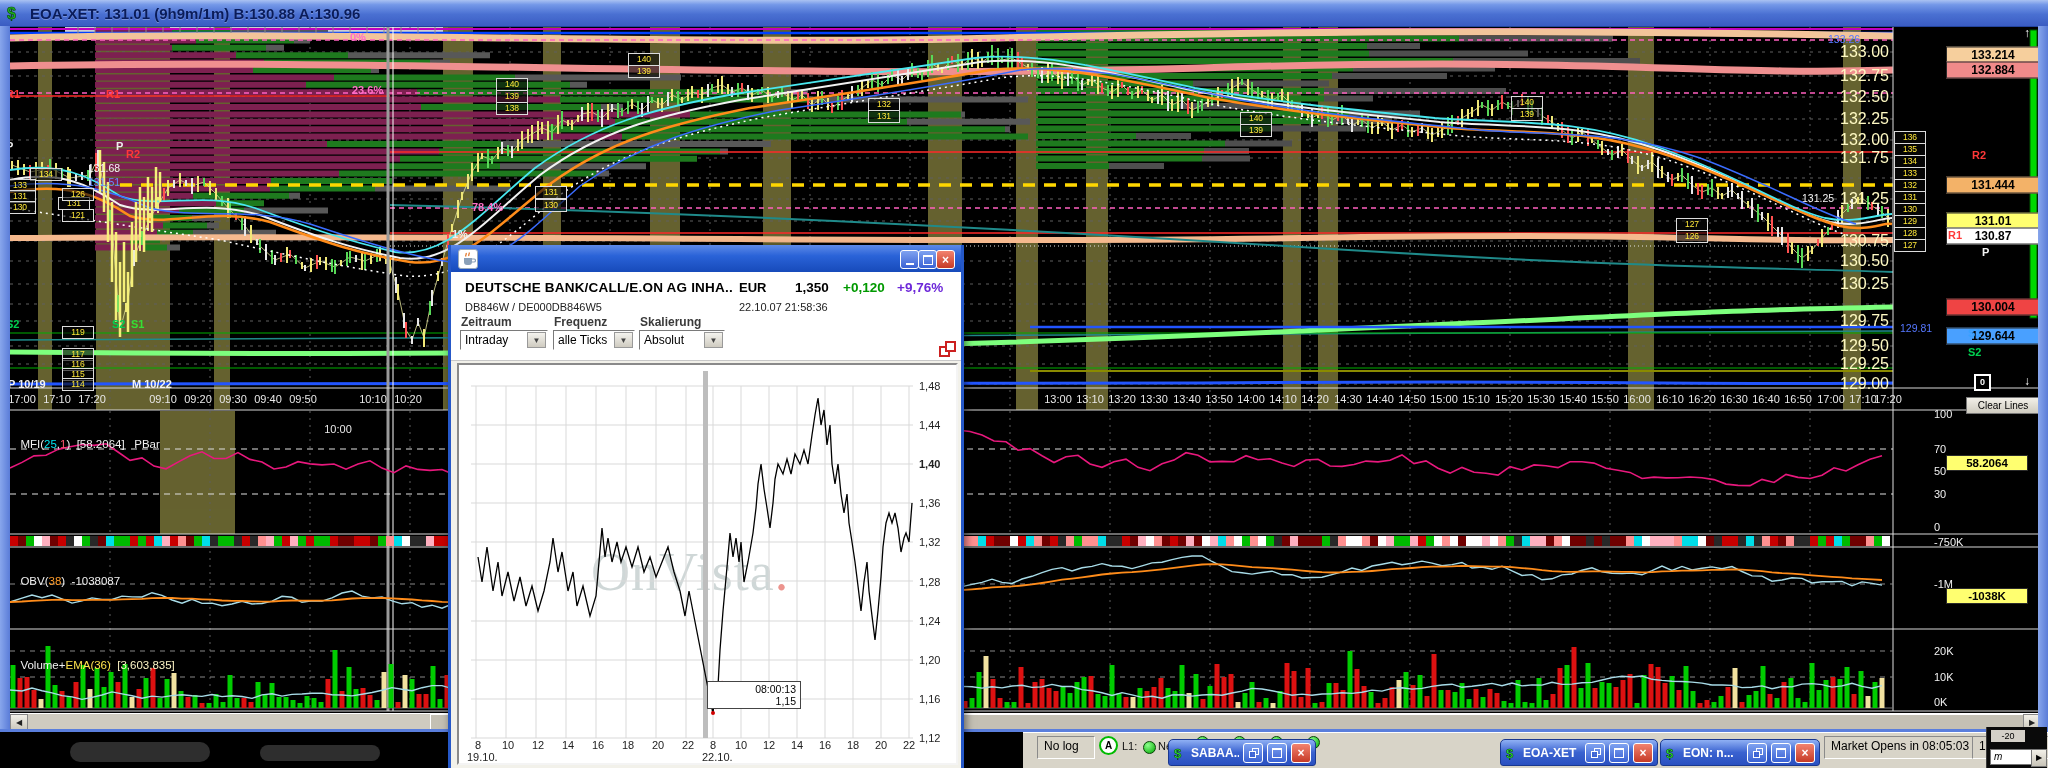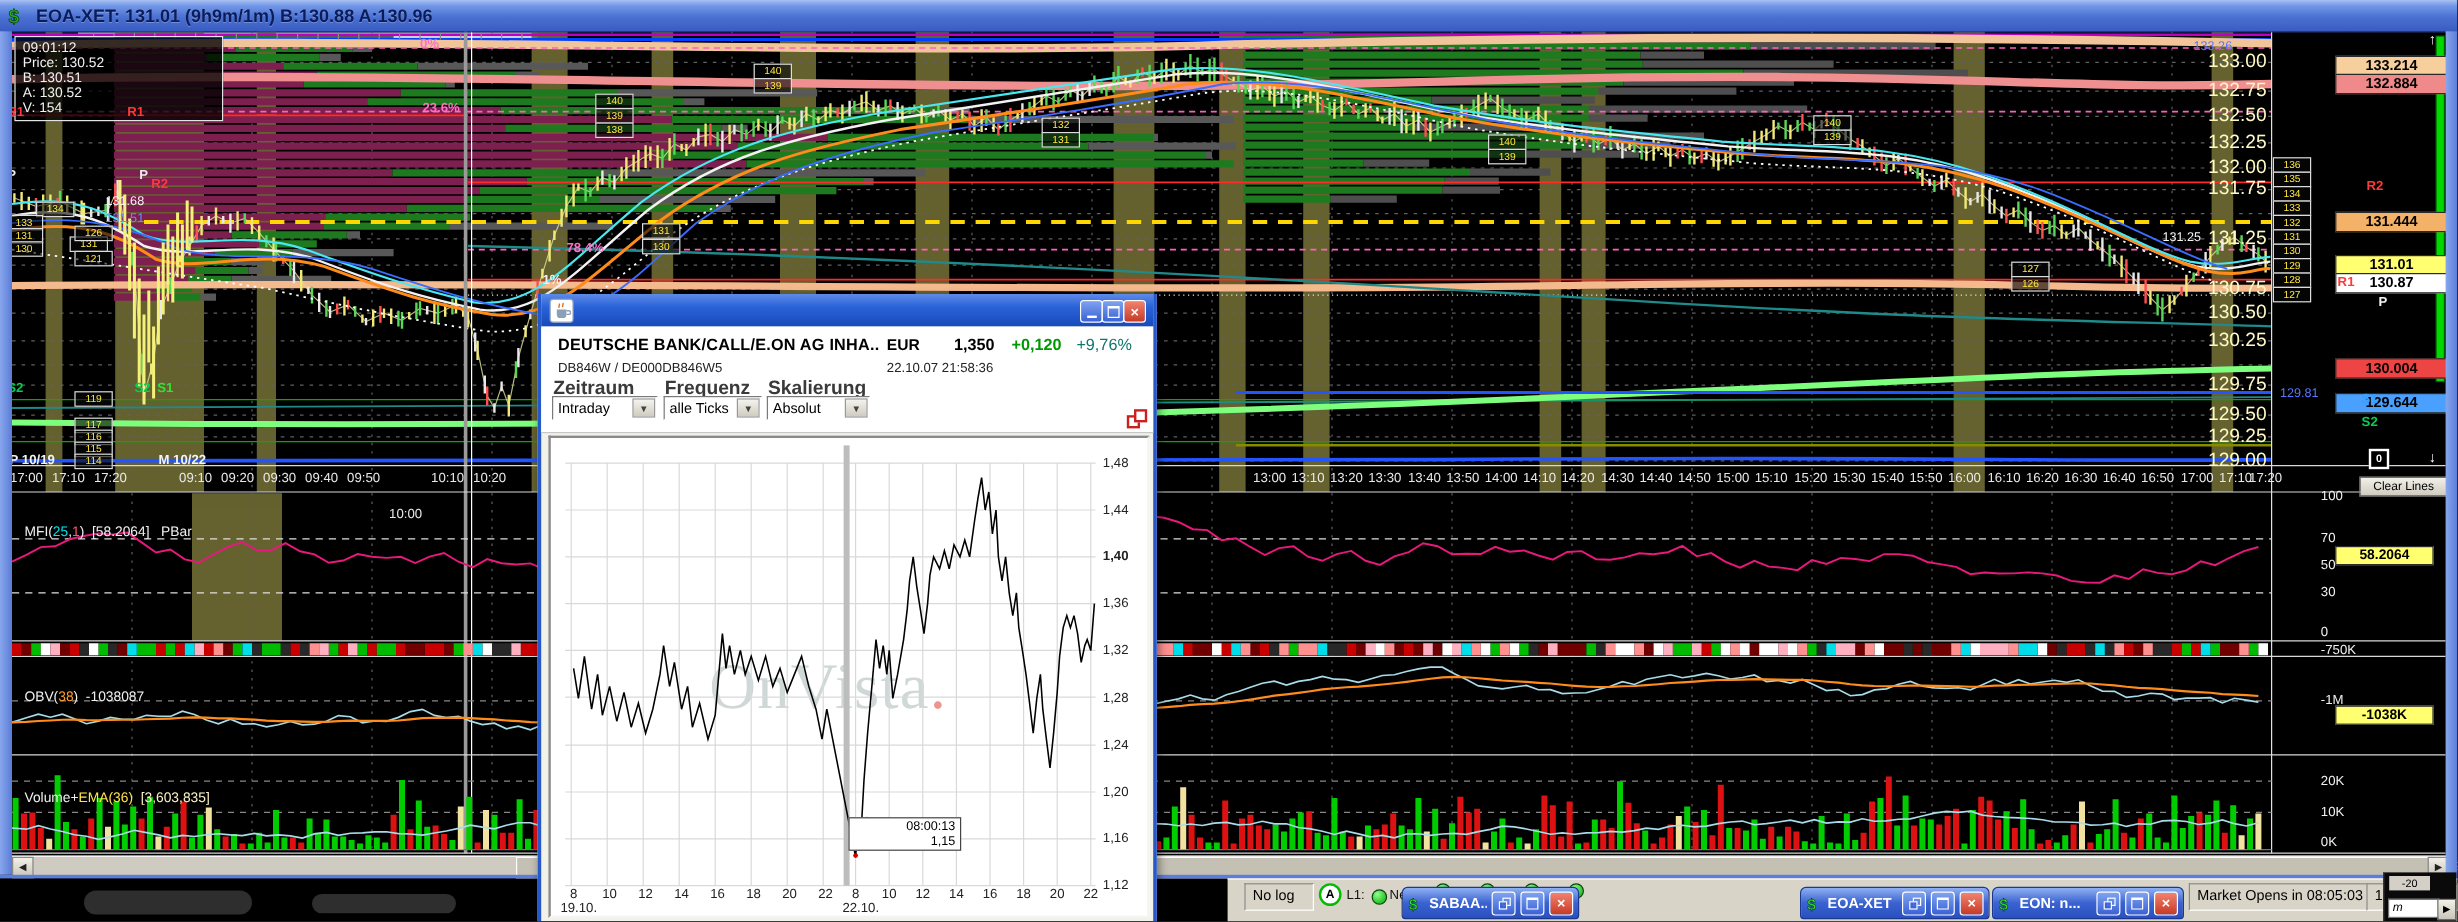--- a/index.html
+++ b/index.html
@@ -91,24 +91,24 @@
   #ptitle{position:absolute;left:0;top:0;right:0;height:27px;
     background:linear-gradient(180deg,#5e8ae8 0%,#2a63d8 40%,#174aba 100%);border-bottom:1px solid #123a92;}
   #pjava{position:absolute;left:7px;top:4px;width:18px;height:18px;background:#fff;border:1px solid #9ab;border-radius:3px;}
   .pbtn{position:absolute;top:5px;width:17px;height:17px;border-radius:3px;border:1px solid #fff;
     display:flex;align-items:center;justify-content:center;}
   #phead{position:absolute;left:0;top:27px;right:0;height:88px;background:#fff;border-bottom:1px solid #c8c8c8;}
   #pname{position:absolute;left:14px;top:8px;font-size:13.5px;font-weight:bold;color:#000;letter-spacing:.2px;}
   #pcur{position:absolute;left:288px;top:8px;font-size:13px;font-weight:bold;color:#000;}
   #pprice{position:absolute;left:344px;top:8px;font-size:13.5px;font-weight:bold;color:#000;}
   #pchg{position:absolute;left:392px;top:8px;font-size:13.5px;font-weight:bold;color:#009900;}
-  #ppct{position:absolute;left:446px;top:8px;font-size:13.5px;font-weight:normal;color:#0f766e;}
+  #ppct{position:absolute;left:446px;top:8px;font-size:13.5px;font-weight:bold;color:#6d28d9;}
   #pids{position:absolute;left:14px;top:29px;font-size:11px;color:#222;}
   #pts{position:absolute;left:288px;top:29px;font-size:11px;color:#222;}
-  .plabel{position:absolute;top:43px;font-size:16px;font-weight:bold;color:#3a3a3a;}
+  .plabel{position:absolute;top:43px;font-size:12px;font-weight:bold;color:#3a3a3a;}
   .sel{position:absolute;top:58px;height:20px;background:#fff;border:1px solid;border-color:#7a7a7a #fff #fff #7a7a7a;box-sizing:border-box;}
   .sel .val{position:absolute;left:4px;top:2px;font-size:12px;color:#000;}
   .sel .arr{position:absolute;right:1px;top:1px;bottom:1px;width:17px;background:linear-gradient(#f4f3ee,#cfcbc0);
     border:1px solid #999;font-size:8px;color:#444;text-align:center;line-height:16px;}
   #pexport{position:absolute;left:488px;top:96px;width:15px;height:15px;}
   #pexport i{position:absolute;display:block;border:2px solid #cc2020;}
   #pexport i:first-child{left:0;top:5px;width:7px;height:7px;}
   #pexport i:last-child{left:6px;top:0;width:7px;height:7px;background:#fff;}
   #pframe{position:absolute;left:6px;top:118px;width:501px;height:402px;background:#fff;
     border:2px solid;border-color:#8a8a8a #f4f4f4 #f4f4f4 #8a8a8a;box-sizing:border-box;}
@@ -257,28 +257,20 @@
     <span class="glyph-min"></span>
   </div>
   <div class="wbtn bluebtn" style="left:1933px;width:21px">
     <span class="glyph-max"></span>
   </div>
   <div class="wbtn redbtn" style="left:1956px;width:24px">×</div>
   <div id="edgeL"></div>
   <div id="edgeR"></div>
   <div id="edgeB"></div>
 
-  <div id="info-box">
-
-  <span>09:01:12</span>
-      <span>Price: 130.52</span>
-      <span>B: 130.51</span>
-      <span>A: 130.52</span>
-      <span>V: 154</span>
-    </div>
   <div class="ov">
 
   <span class="tl" style="left: 22px;">17:00</span>
       <span class="tl" style="left: 57px;">17:10</span>
       <span class="tl" style="left: 92px;">17:20</span>
       <span class="tl" style="left: 163px;">09:10</span>
       <span class="tl" style="left: 198px;">09:20</span>
       <span class="tl" style="left: 233px;">09:30</span>
       <span class="tl" style="left: 268px;">09:40</span>
       <span class="tl" style="left: 303px;">09:50</span>

